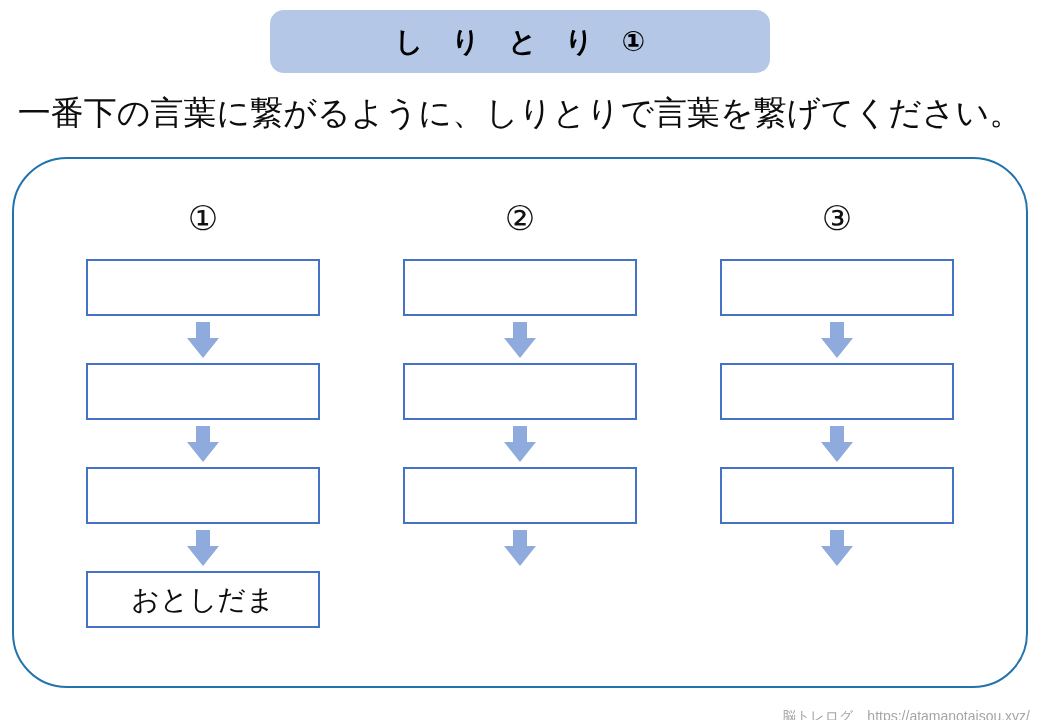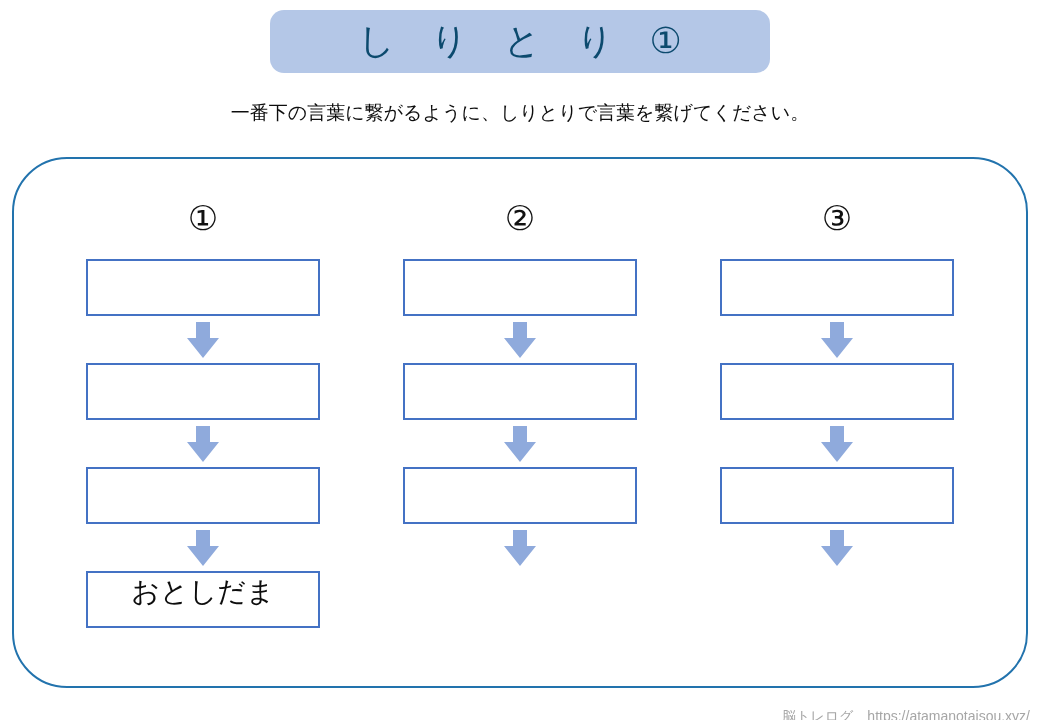--- a/index.html
+++ b/index.html
@@ -22,30 +22,30 @@
   .page{position:relative;width:1040px;height:720px;}
 
   .title-bar{
     width:500px;height:63px;
     margin:10px auto 0;
     background:var(--title-bg);
     border-radius:14px;
     display:flex;align-items:center;justify-content:center;
   }
   .title-text{
-    font-size:36px;
-    font-weight:400;
-    color:#0c4a6e;
+    font-size:28px;
+    font-weight:700;
+    color:#000000;
     white-space:nowrap;
   }
 
   .instruction{
     margin-top:24px;
     text-align:center;
-    font-size:19px;
+    font-size:33px;
     line-height:32px;
     color:#0d0d0d;
     white-space:nowrap;
   }
 
   .panel{
     width:1016px;height:531px;
     margin:28px auto 0;
     border:2.5px solid var(--panel-border);
     border-radius:55px;
@@ -68,21 +68,21 @@
   }
   .box{
     width:234px;height:57px;
     border:2px solid var(--box-border);
     background:#ffffff;
   }
   .answer-box{
     width:234px;height:57px;
     border:2px solid var(--box-border);
     background:#ffffff;
-    display:flex;justify-content:center;
+    display:flex;align-items:center;justify-content:center;
   }
   .answer-text{
     font-size:28px;
     color:#0d0d0d;
     white-space:nowrap;
   }
   .arrow{
     height:47px;
     display:flex;align-items:center;justify-content:center;
   }

